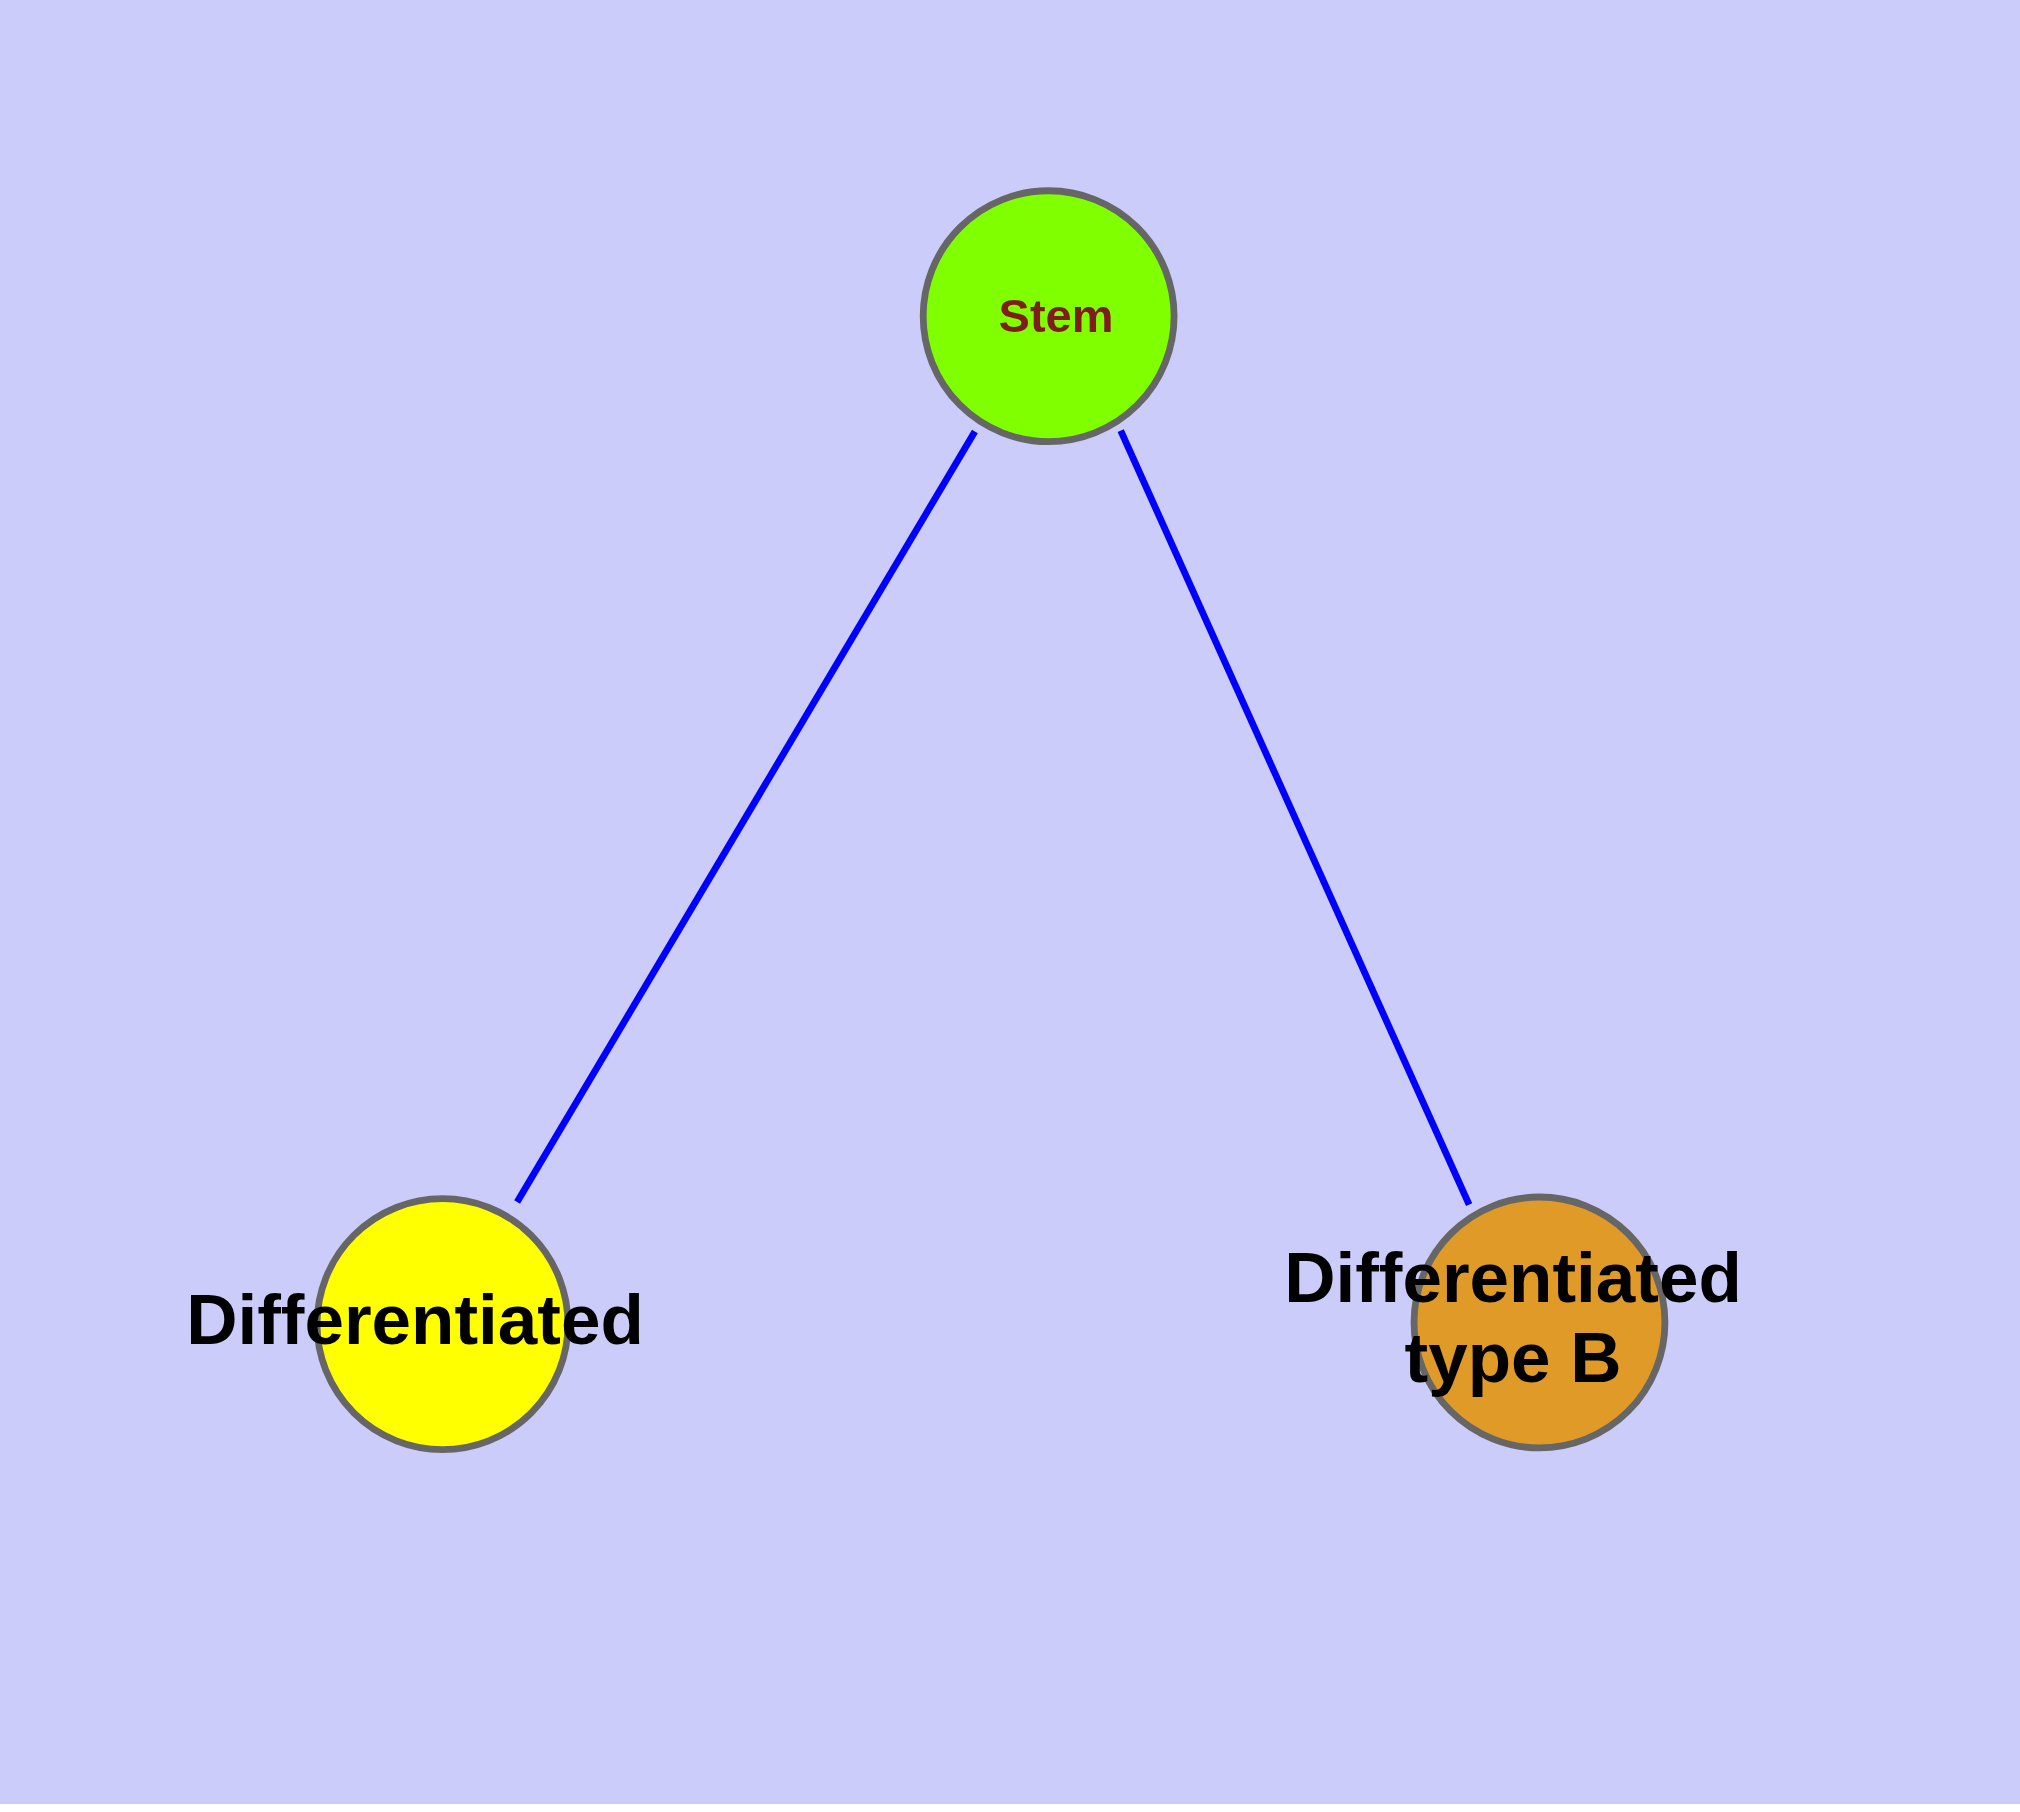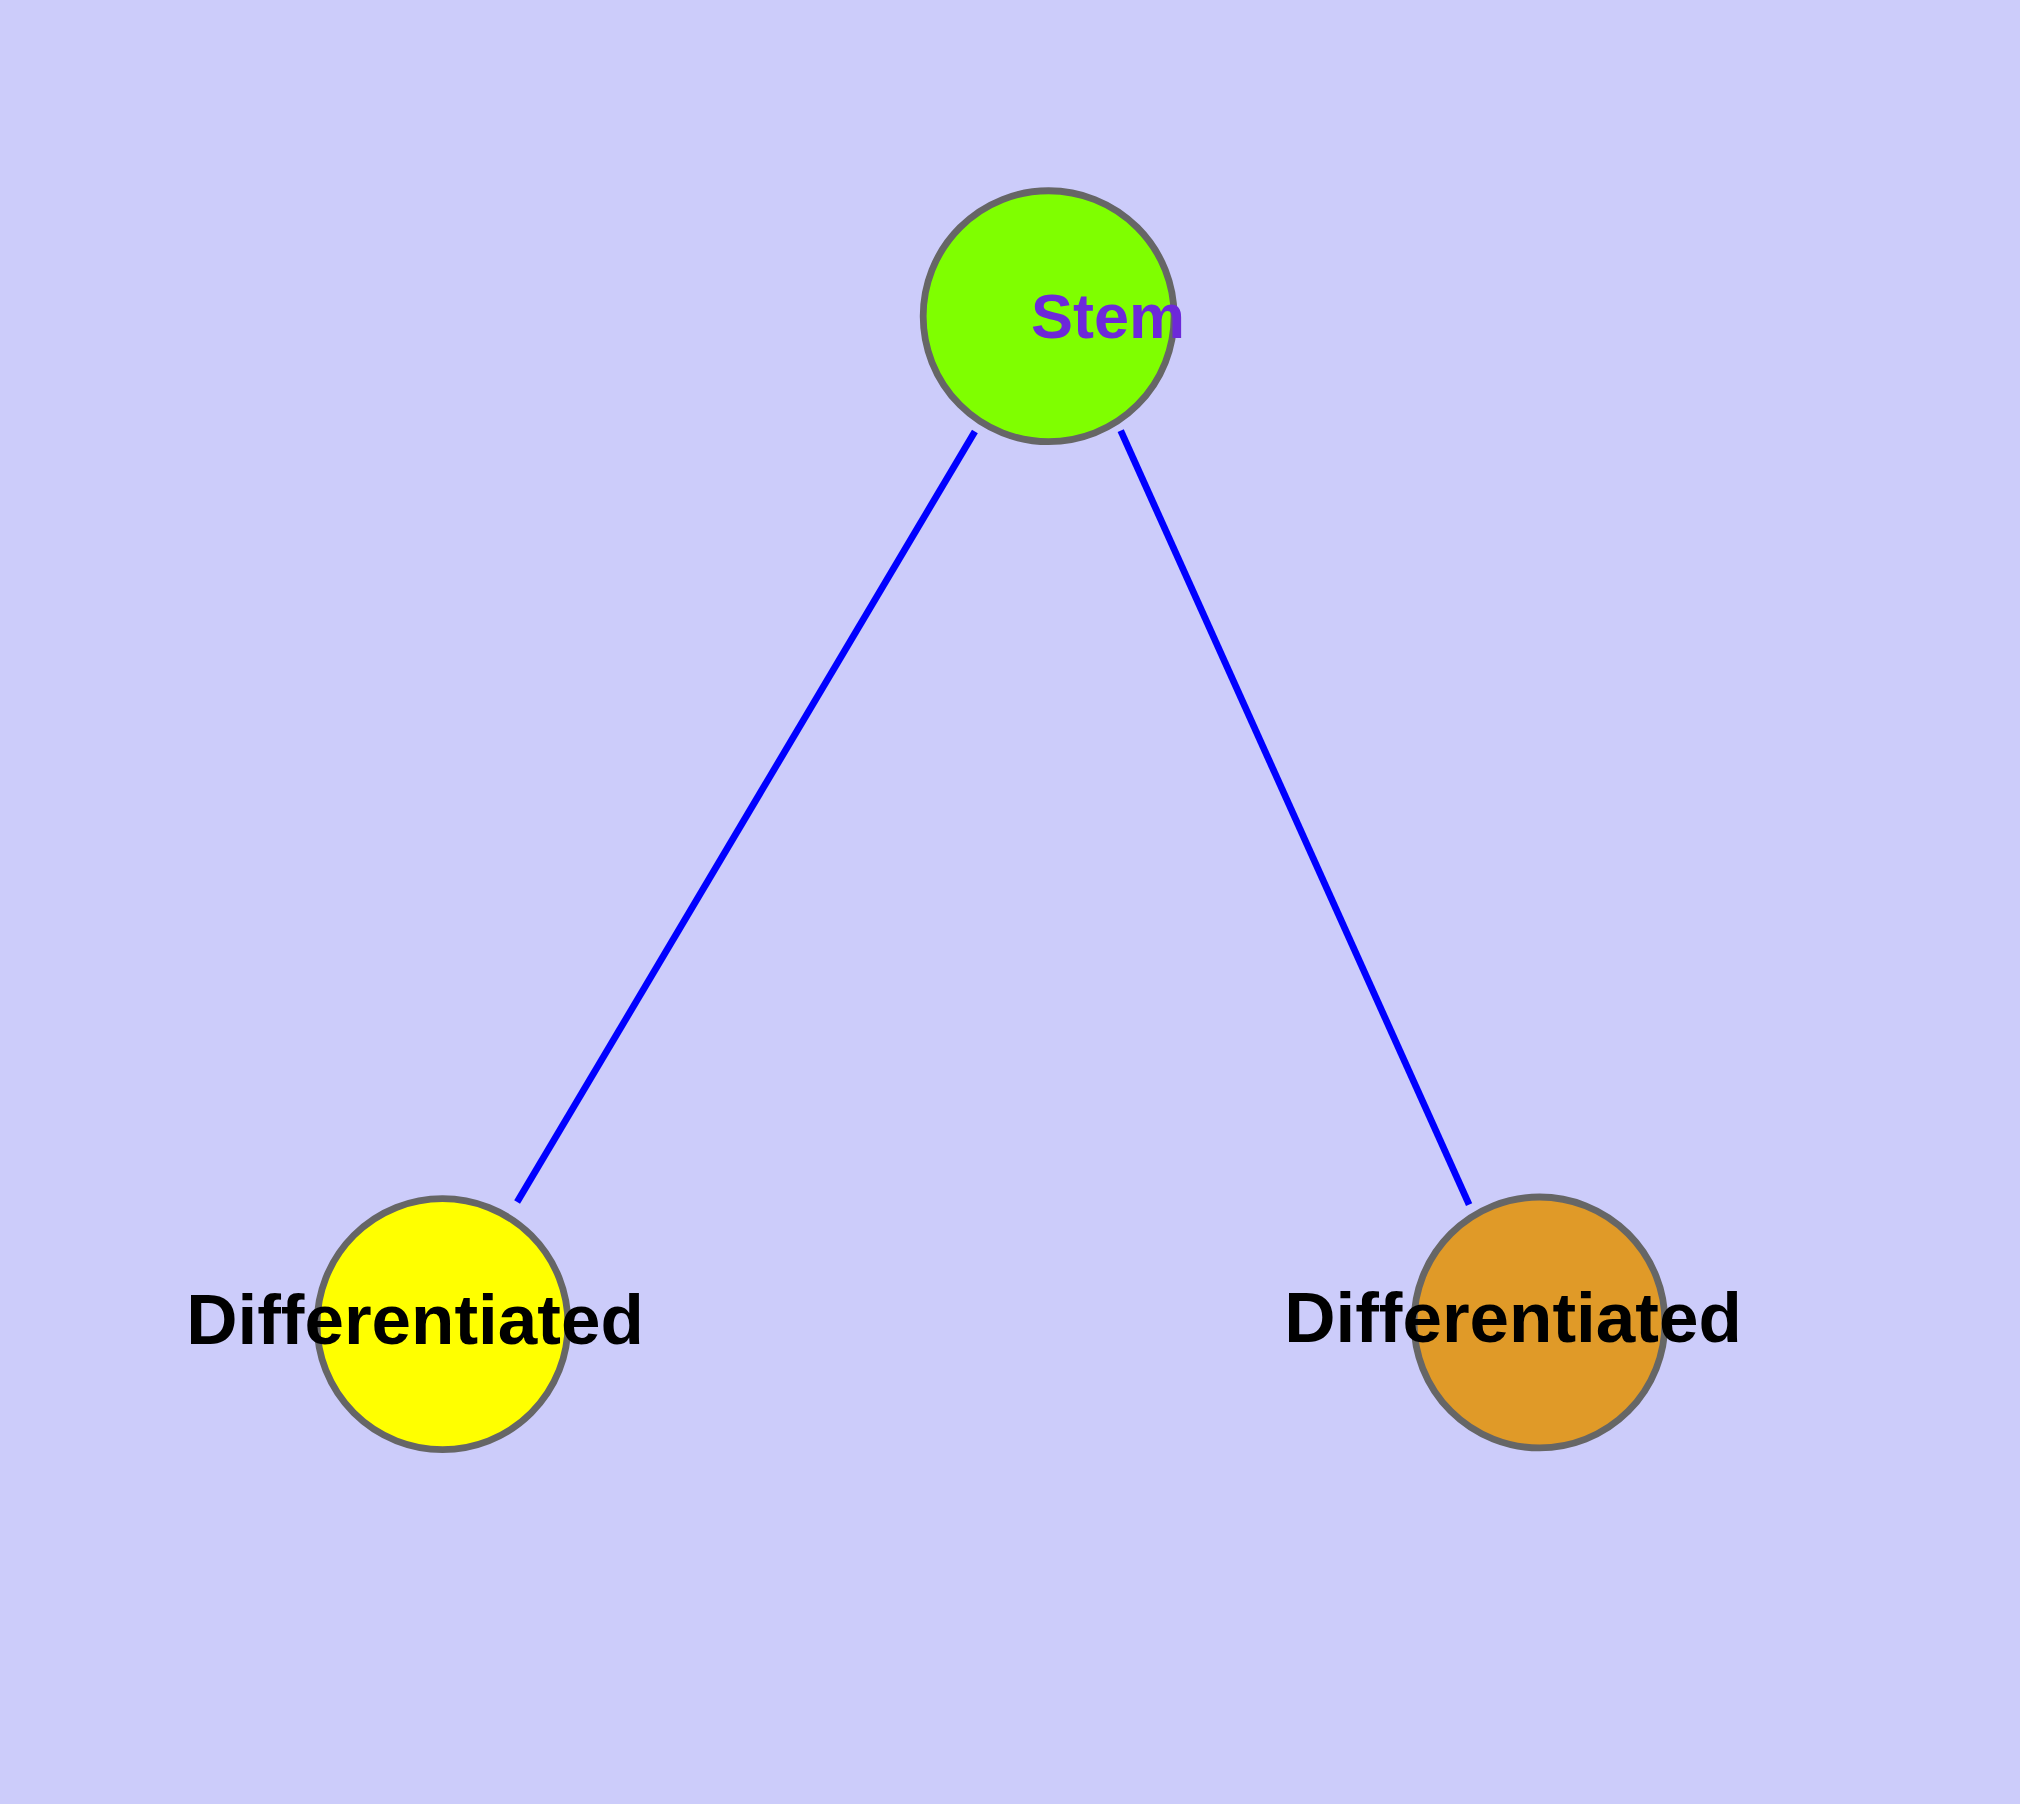--- a/index.html
+++ b/index.html
@@ -61,20 +61,20 @@
           <line x1="1322" y1="508" x2="1733" y2="1421" stroke="#0000ff" stroke-width="8" stroke-linecap="butt"></line>
         </g>
       <g id="nodes-layer">
           <circle cx="1237" cy="373" r="148" fill="#7fff00" stroke="#666666" stroke-width="8"></circle>
           <circle cx="522" cy="1562" r="148" fill="#ffff00" stroke="#666666" stroke-width="8"></circle>
           <circle cx="1816" cy="1560" r="148" fill="#e09a28" stroke="#666666" stroke-width="8"></circle>
         </g>
     </svg>
 
     <div id="labels-layer">
-        <div class="node-label root" style="left: 1108px; top: 316px; font-size: 63px; color: #6d28d9;"><div>Stem</div></div>
+        <div class="node-label root" style="left: 1056px; top: 316px; font-size: 47px; color: #7f1d1d;"><div>Stem</div></div>
         <div class="node-label leaf" style="left: 415px; top: 1320px; font-size: 71px; color: rgb(0, 0, 0);"><div>Differentiated</div></div>
-        <div class="node-label leaf" style="left: 1513px; top: 1318px; font-size: 71px; color: rgb(0, 0, 0);"><div>Differentiated</div></div>
+        <div class="node-label leaf" style="left: 1513px; top: 1318px; font-size: 71px; color: rgb(0, 0, 0);"><div>Differentiated</div><div>type B</div></div>
       </div>
 
   </div>
 </div>
 
 
 </body></html>

